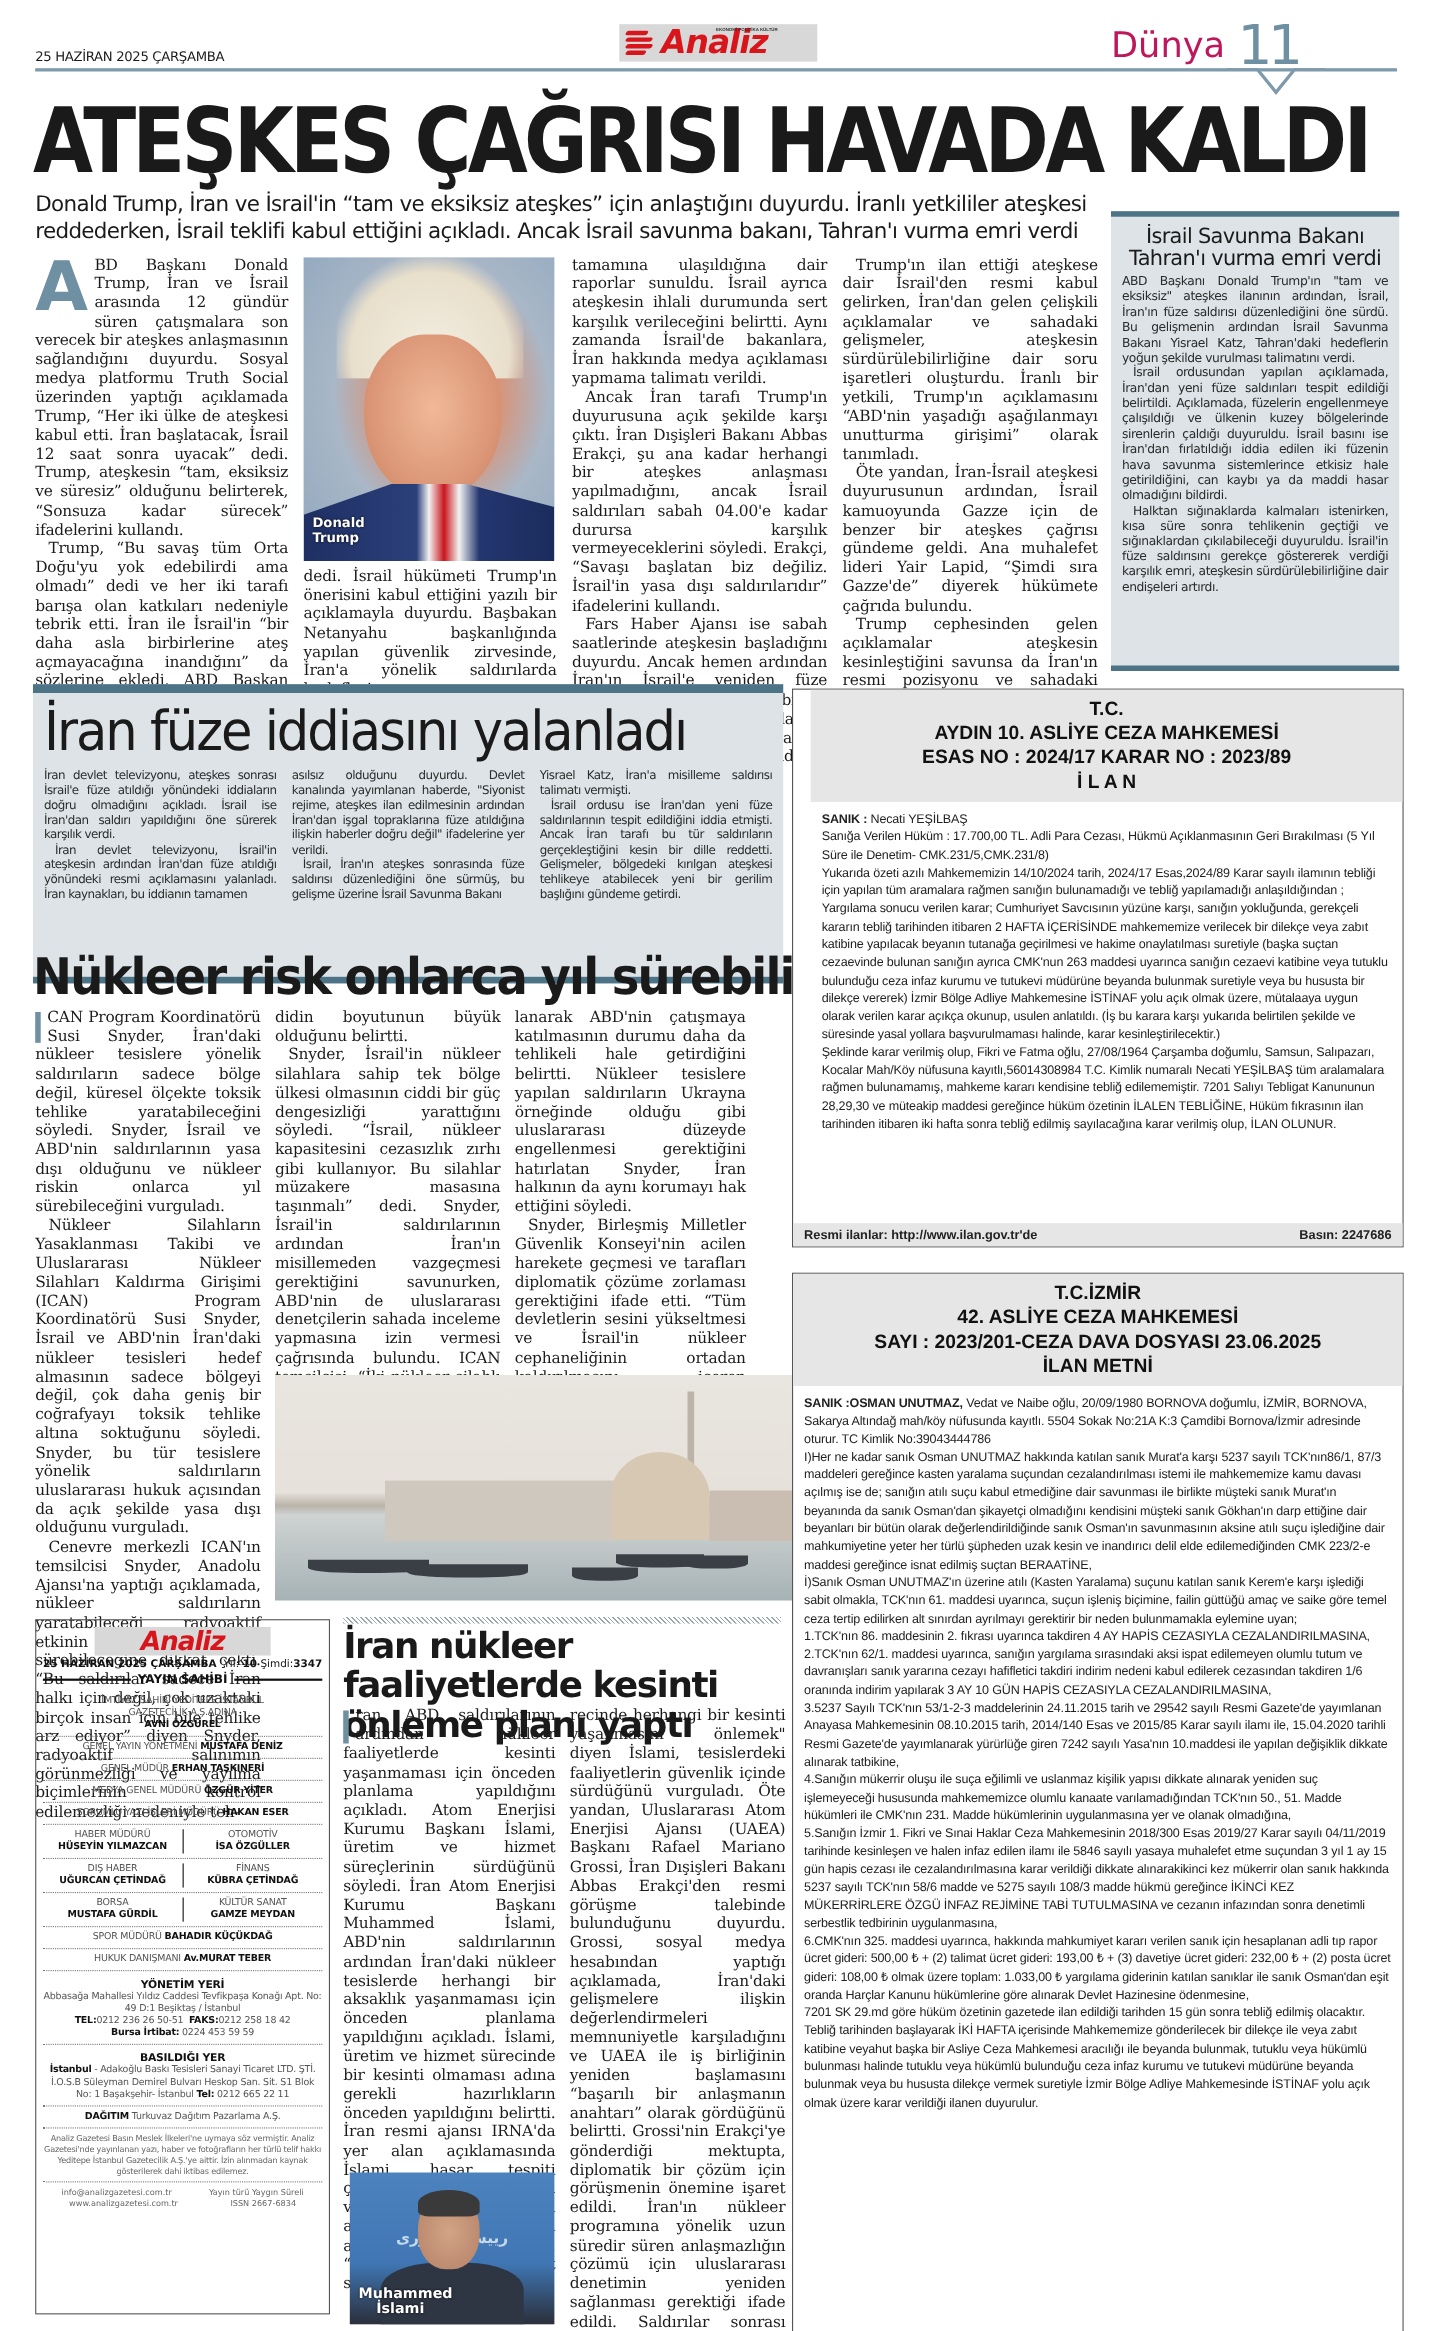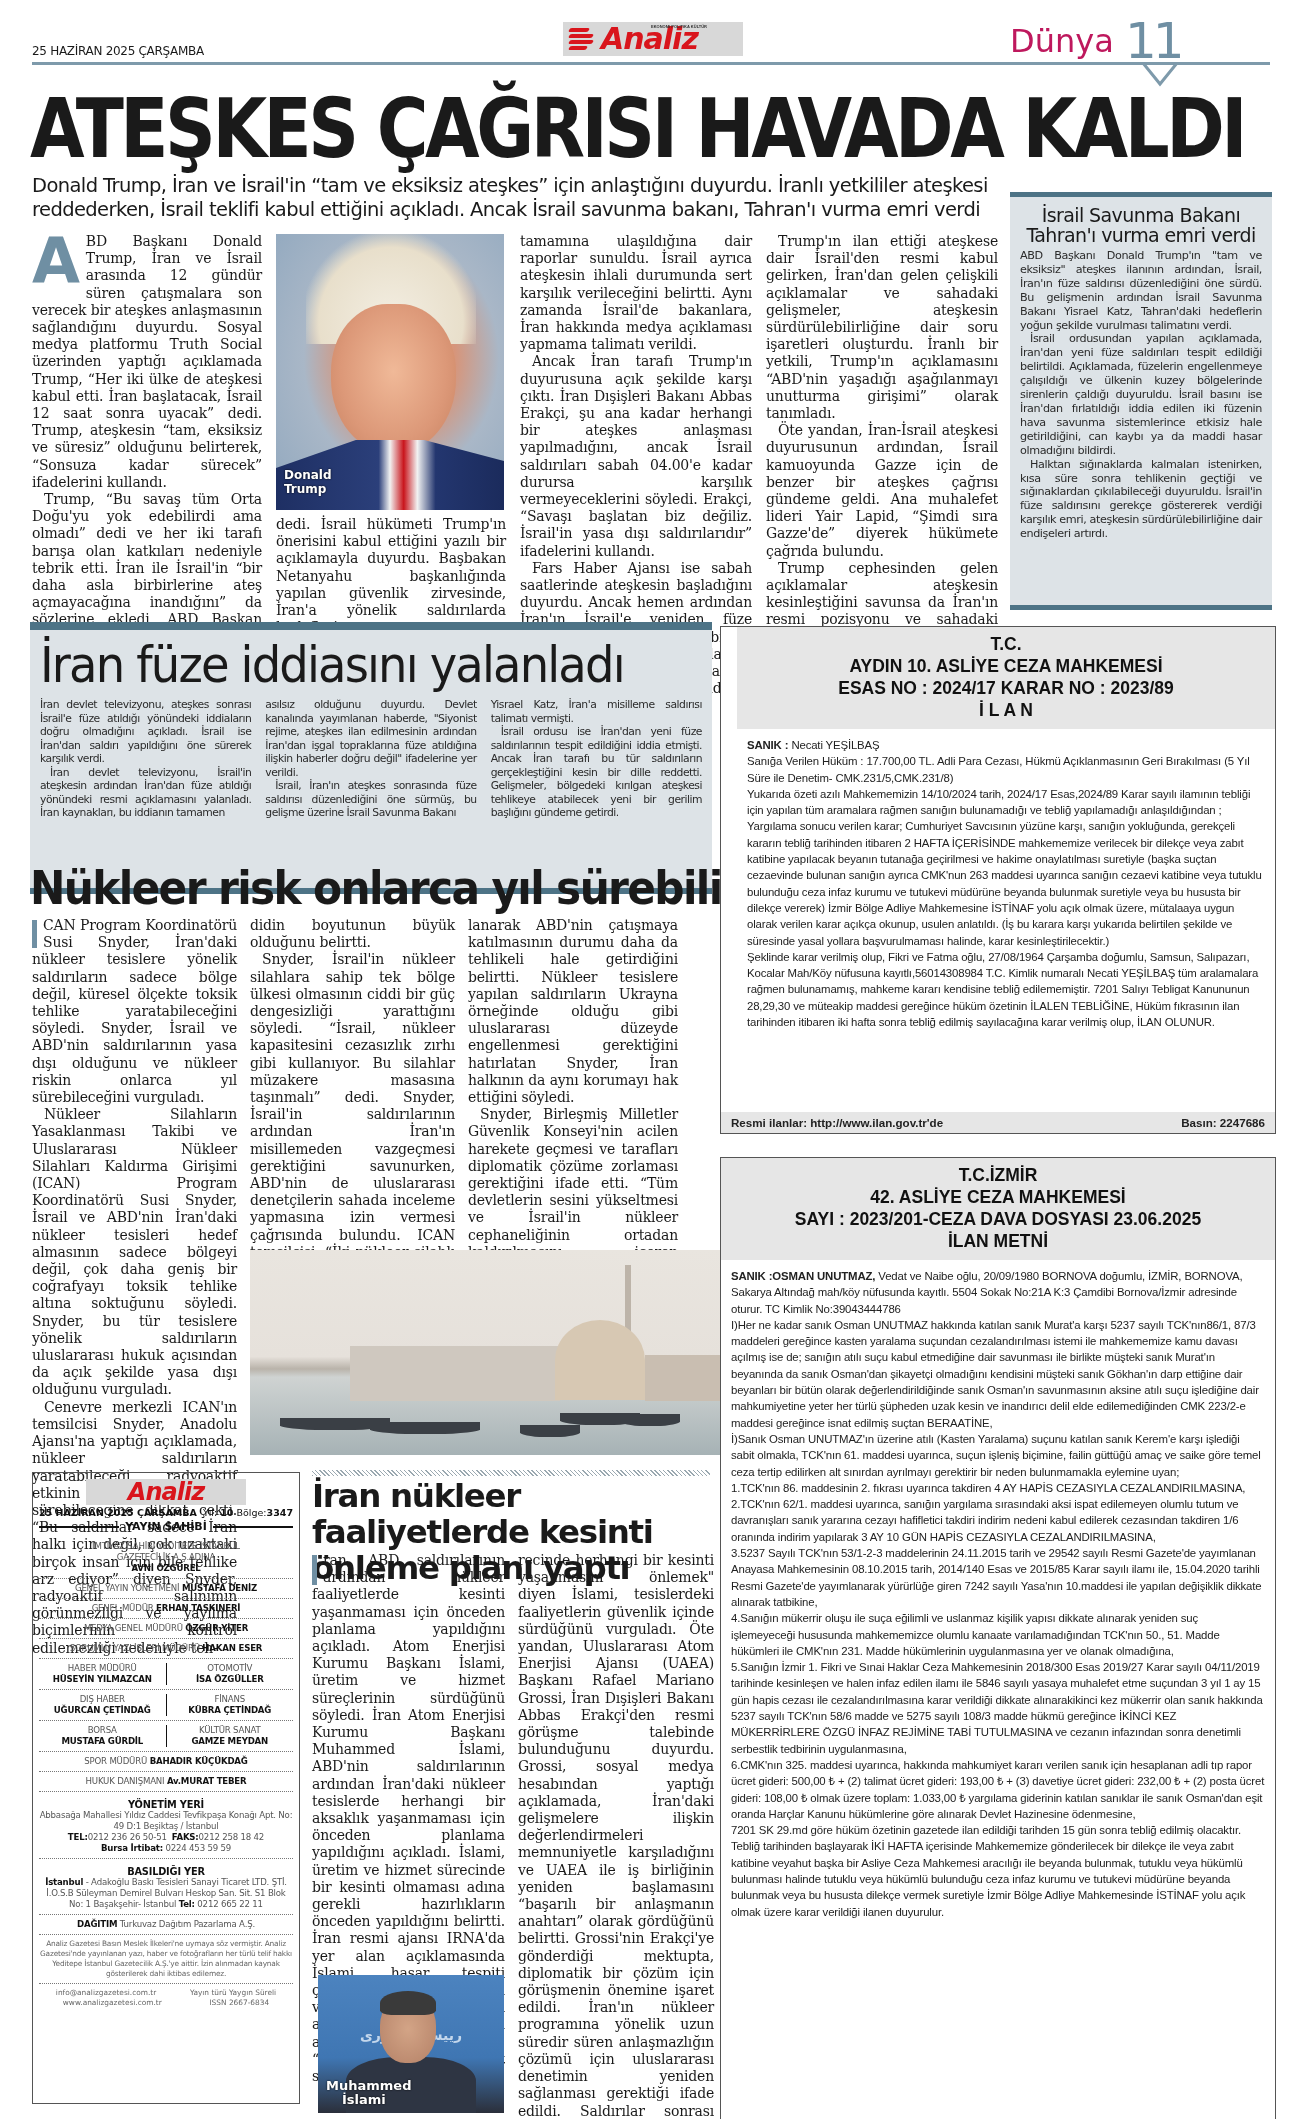--- a/index.html
+++ b/index.html
@@ -215,21 +215,21 @@
   <div class="boat" style="left:310px;top:163px;width:80px;"></div>
   <div class="boat" style="left:370px;top:164px;width:60px;"></div>
 </div>
 
 <div id="masthead" class="abs">
   <div class="logo2">
     <span class="word">Analiz</span>
   </div>
   <div class="dateline">
     <span>25 HAZİRAN 2025 ÇARŞAMBA</span>
-    <span class="issue"><span>Yıl:</span> <b>10</b> <span>Bölge:</span><b>3347</b></span>
+    <span class="issue"><span>Yıl:</span> <b>10</b> <span>Şimdi:</span><b>3347</b></span>
   </div>
   <div class="yayin">
     <span class="bar"></span>
       <span>YAYIN SAHİBİ</span>
       <span class="bar"></span>
   </div>
   <div class="mh-row">
     <div>İMTİYAZ SAHİBİ YEDİTEPE İSTANBUL</div>
     <div>GAZETECİLİK A.Ş.ADINA</div>
     <b>AVNİ ÖZGÜREL</b>

